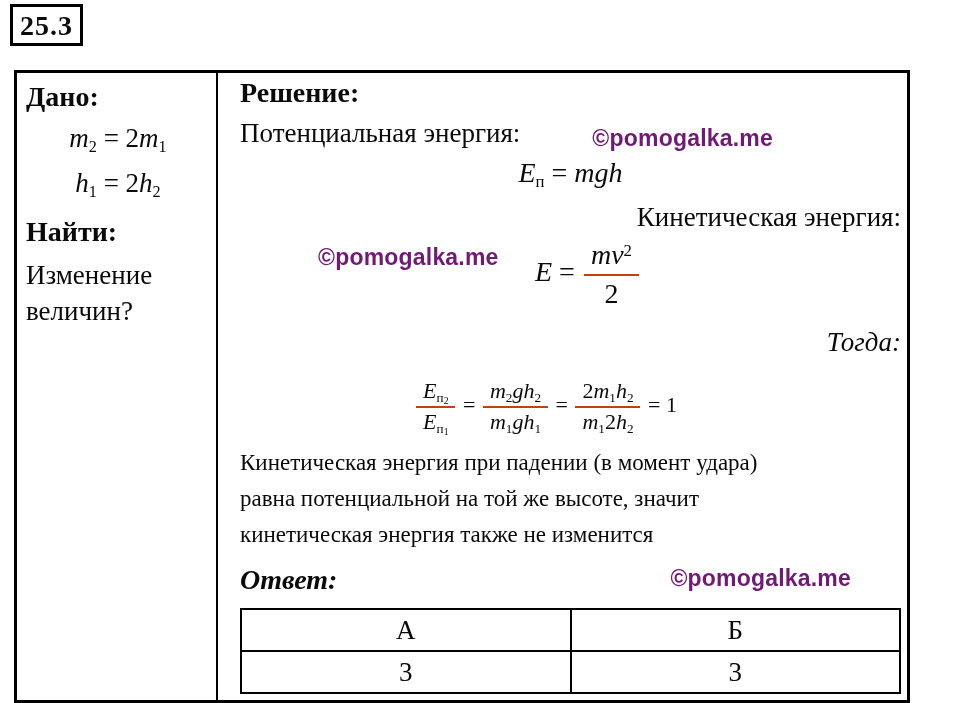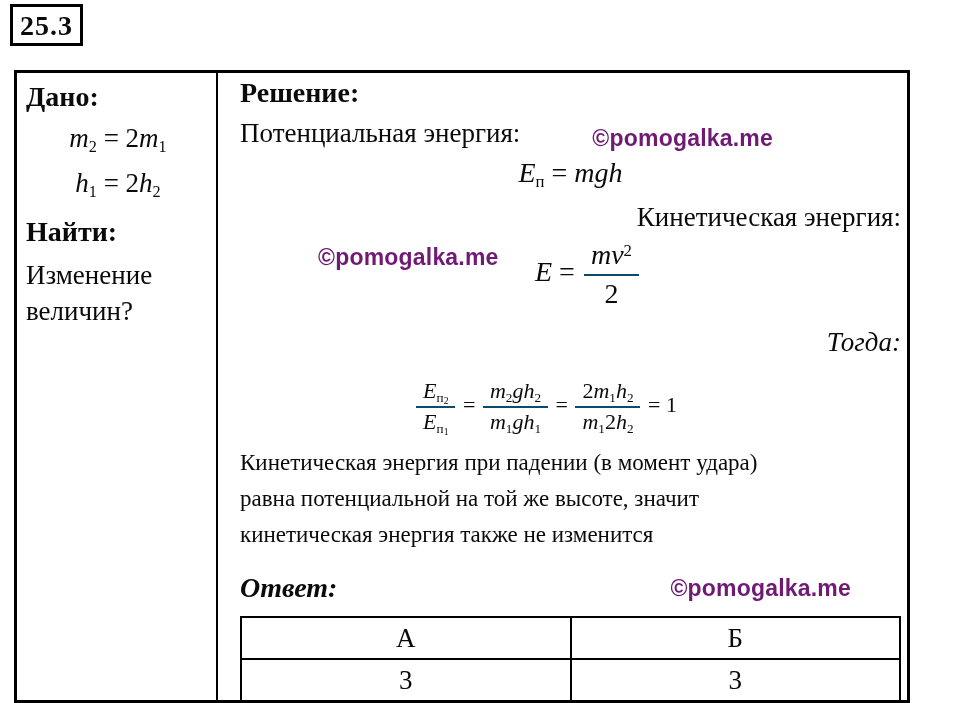--- a/index.html
+++ b/index.html
@@ -57,21 +57,21 @@
   .then-label { margin-top:2px;font-style:italic; }
 
   .main-equation {
     font-size:22px; text-align:center;
     margin-top:21px; padding-right:50px;
     line-height:1.1; white-space:nowrap;
   }
 
   .conclusion { font-size:23px; line-height:36px; margin-top:11px; }
 
-  .answer-row { display:flex; align-items:center; margin-top:20px;gap:23px; }
+  .answer-row { display:flex; margin-top:12px;gap:23px; }
   .answer-label { font-size:28px; font-weight:bold; font-style:italic; line-height:30px; }
   .w3 { margin-left:auto; margin-right:50px; }
 
   .answer-table {
     width:100%; border-collapse:collapse; margin-top:13px;
     table-layout:fixed;
   }
   .answer-table td {
     border:2px solid #000; text-align:center;
     font-size:27px; height:42px; width:50%;
@@ -82,21 +82,21 @@
   .tk-i { font-style:italic; }
   .tk-n { font-style:normal; }
   .tk-sub { font-size:60%; position:relative; top:0.28em; }
   .tk-ssub { font-size:44%; position:relative; top:0.62em; }
   .tk-sup { font-size:60%; position:relative; top:-0.5em; }
   .frac {
     display:inline-flex; flex-direction:column;
     vertical-align:middle; text-align:center;
     margin:0 2px;
   }
-  .frac .num { border-bottom:2px solid #0c4a6e; padding:0 7px 3px; display:block; }
+  .frac .num { border-bottom:2px solid #c2410c; padding:0 7px 3px; display:block; }
   .frac .den { padding:2px 7px 0; display:block; }
 </style>
 </head>
 <body>
 
 <div class="problem-box">25.3</div>
 
 <div class="main-box">
 
   <div class="left-col">

